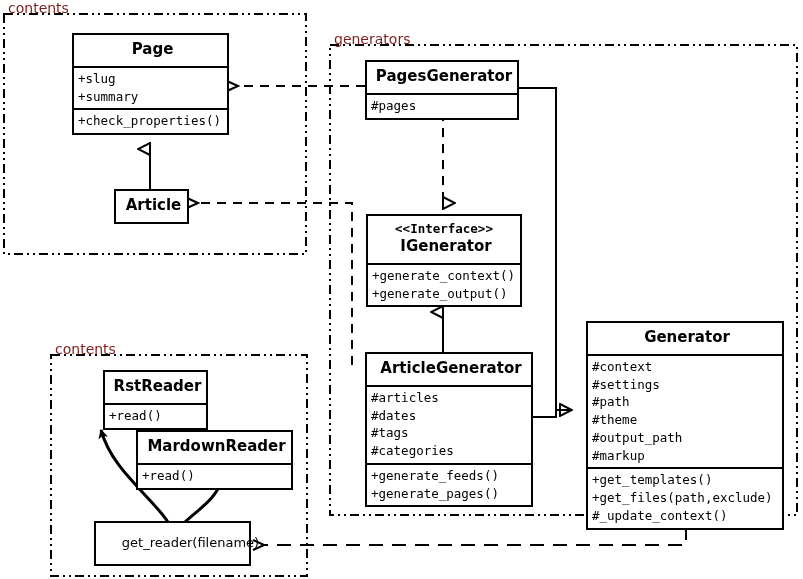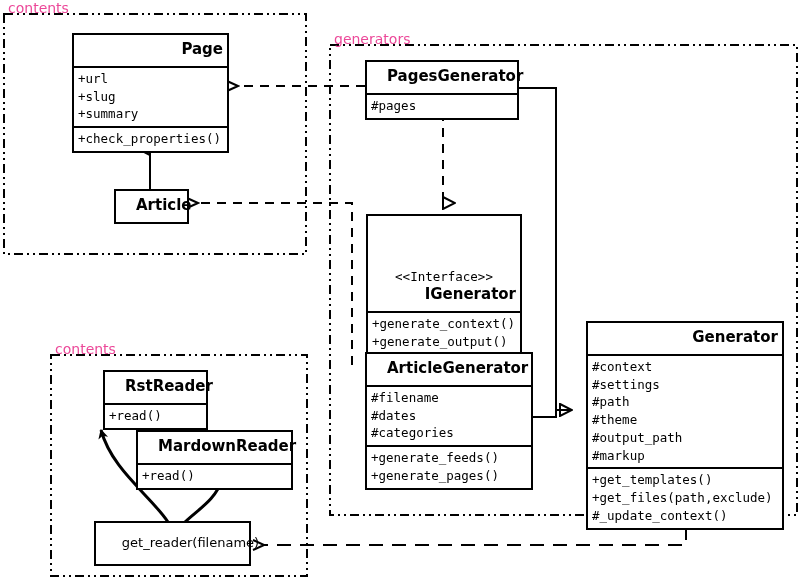--- a/index.html
+++ b/index.html
@@ -21,21 +21,21 @@
     top: 0;
     width: 803px;
     height: 579px;
     pointer-events: none;
   }
   
   .pkg-label {
     position: absolute;
     font-family: "DejaVu Sans", sans-serif;
     font-size: 14px;
-    color: #ec4899;
+    color: #7f1d1d;
     white-space: nowrap;
     line-height: 1;
   }
   
   .uml {
     position: absolute;
     box-sizing: border-box;
     border: 2px solid #000000;
     background: #ffffff;
     z-index: 5;
@@ -45,34 +45,33 @@
     border-bottom: 2px solid #000000;
     padding: 2px 0 3px 0;
   }
   .uml .band:last-child {
     border-bottom: none;
   }
   .uml .title {
     font-family: "DejaVu Sans", sans-serif;
     font-weight: bold;
     font-size: 15px;
-    text-align: right;
+    text-align: center;
     color: #000000;
     line-height: 1.25;
-    padding: 3px 4px 4px 20px;
+    padding: 3px 4px 4px 8px;
   }
   .uml .stereo {
     font-family: "DejaVu Sans Mono", monospace;
-    font-weight: normal;
+    font-weight: bold;
     font-size: 12.5px;
     text-align: center;
     color: #000000;
     line-height: 1.2;
     padding-top: 3px;
-    margin-top: 48px;
   }
   .uml .member {
     font-family: "DejaVu Sans Mono", monospace;
     font-size: 12.5px;
     color: #000000;
     line-height: 1.42;
     padding-left: 4px;
     white-space: nowrap;
   }
   .uml .plain {
@@ -135,21 +134,20 @@
 
   <div class="pkg-label" style="left:8px; top:1px;">contents</div>
   <div class="pkg-label" style="left:334px; top:32px;">generators</div>
   <div class="pkg-label" style="left:55px; top:342px;">contents</div>
 
   <div class="uml" style="left:72px; top:33px; width:157px;">
     <div class="band">
       <div class="title">Page</div>
     </div>
     <div class="band">
-      <div class="member">+url</div>
       <div class="member">+slug</div>
       <div class="member">+summary</div>
     </div>
     <div class="band">
       <div class="member">+check_properties()</div>
     </div>
   </div>
 
   <div class="uml" style="left:365px; top:60px; width:154px;">
     <div class="band">
@@ -175,22 +173,23 @@
       <div class="member">+generate_context()</div>
       <div class="member">+generate_output()</div>
     </div>
   </div>
 
   <div class="uml" style="left:365px; top:352px; width:168px;">
     <div class="band">
       <div class="title">ArticleGenerator</div>
     </div>
     <div class="band">
-      <div class="member">#filename</div>
+      <div class="member">#articles</div>
       <div class="member">#dates</div>
+      <div class="member">#tags</div>
       <div class="member">#categories</div>
     </div>
     <div class="band">
       <div class="member">+generate_feeds()</div>
       <div class="member">+generate_pages()</div>
     </div>
   </div>
 
   <div class="uml" style="left:586px; top:321px; width:198px;">
     <div class="band">

